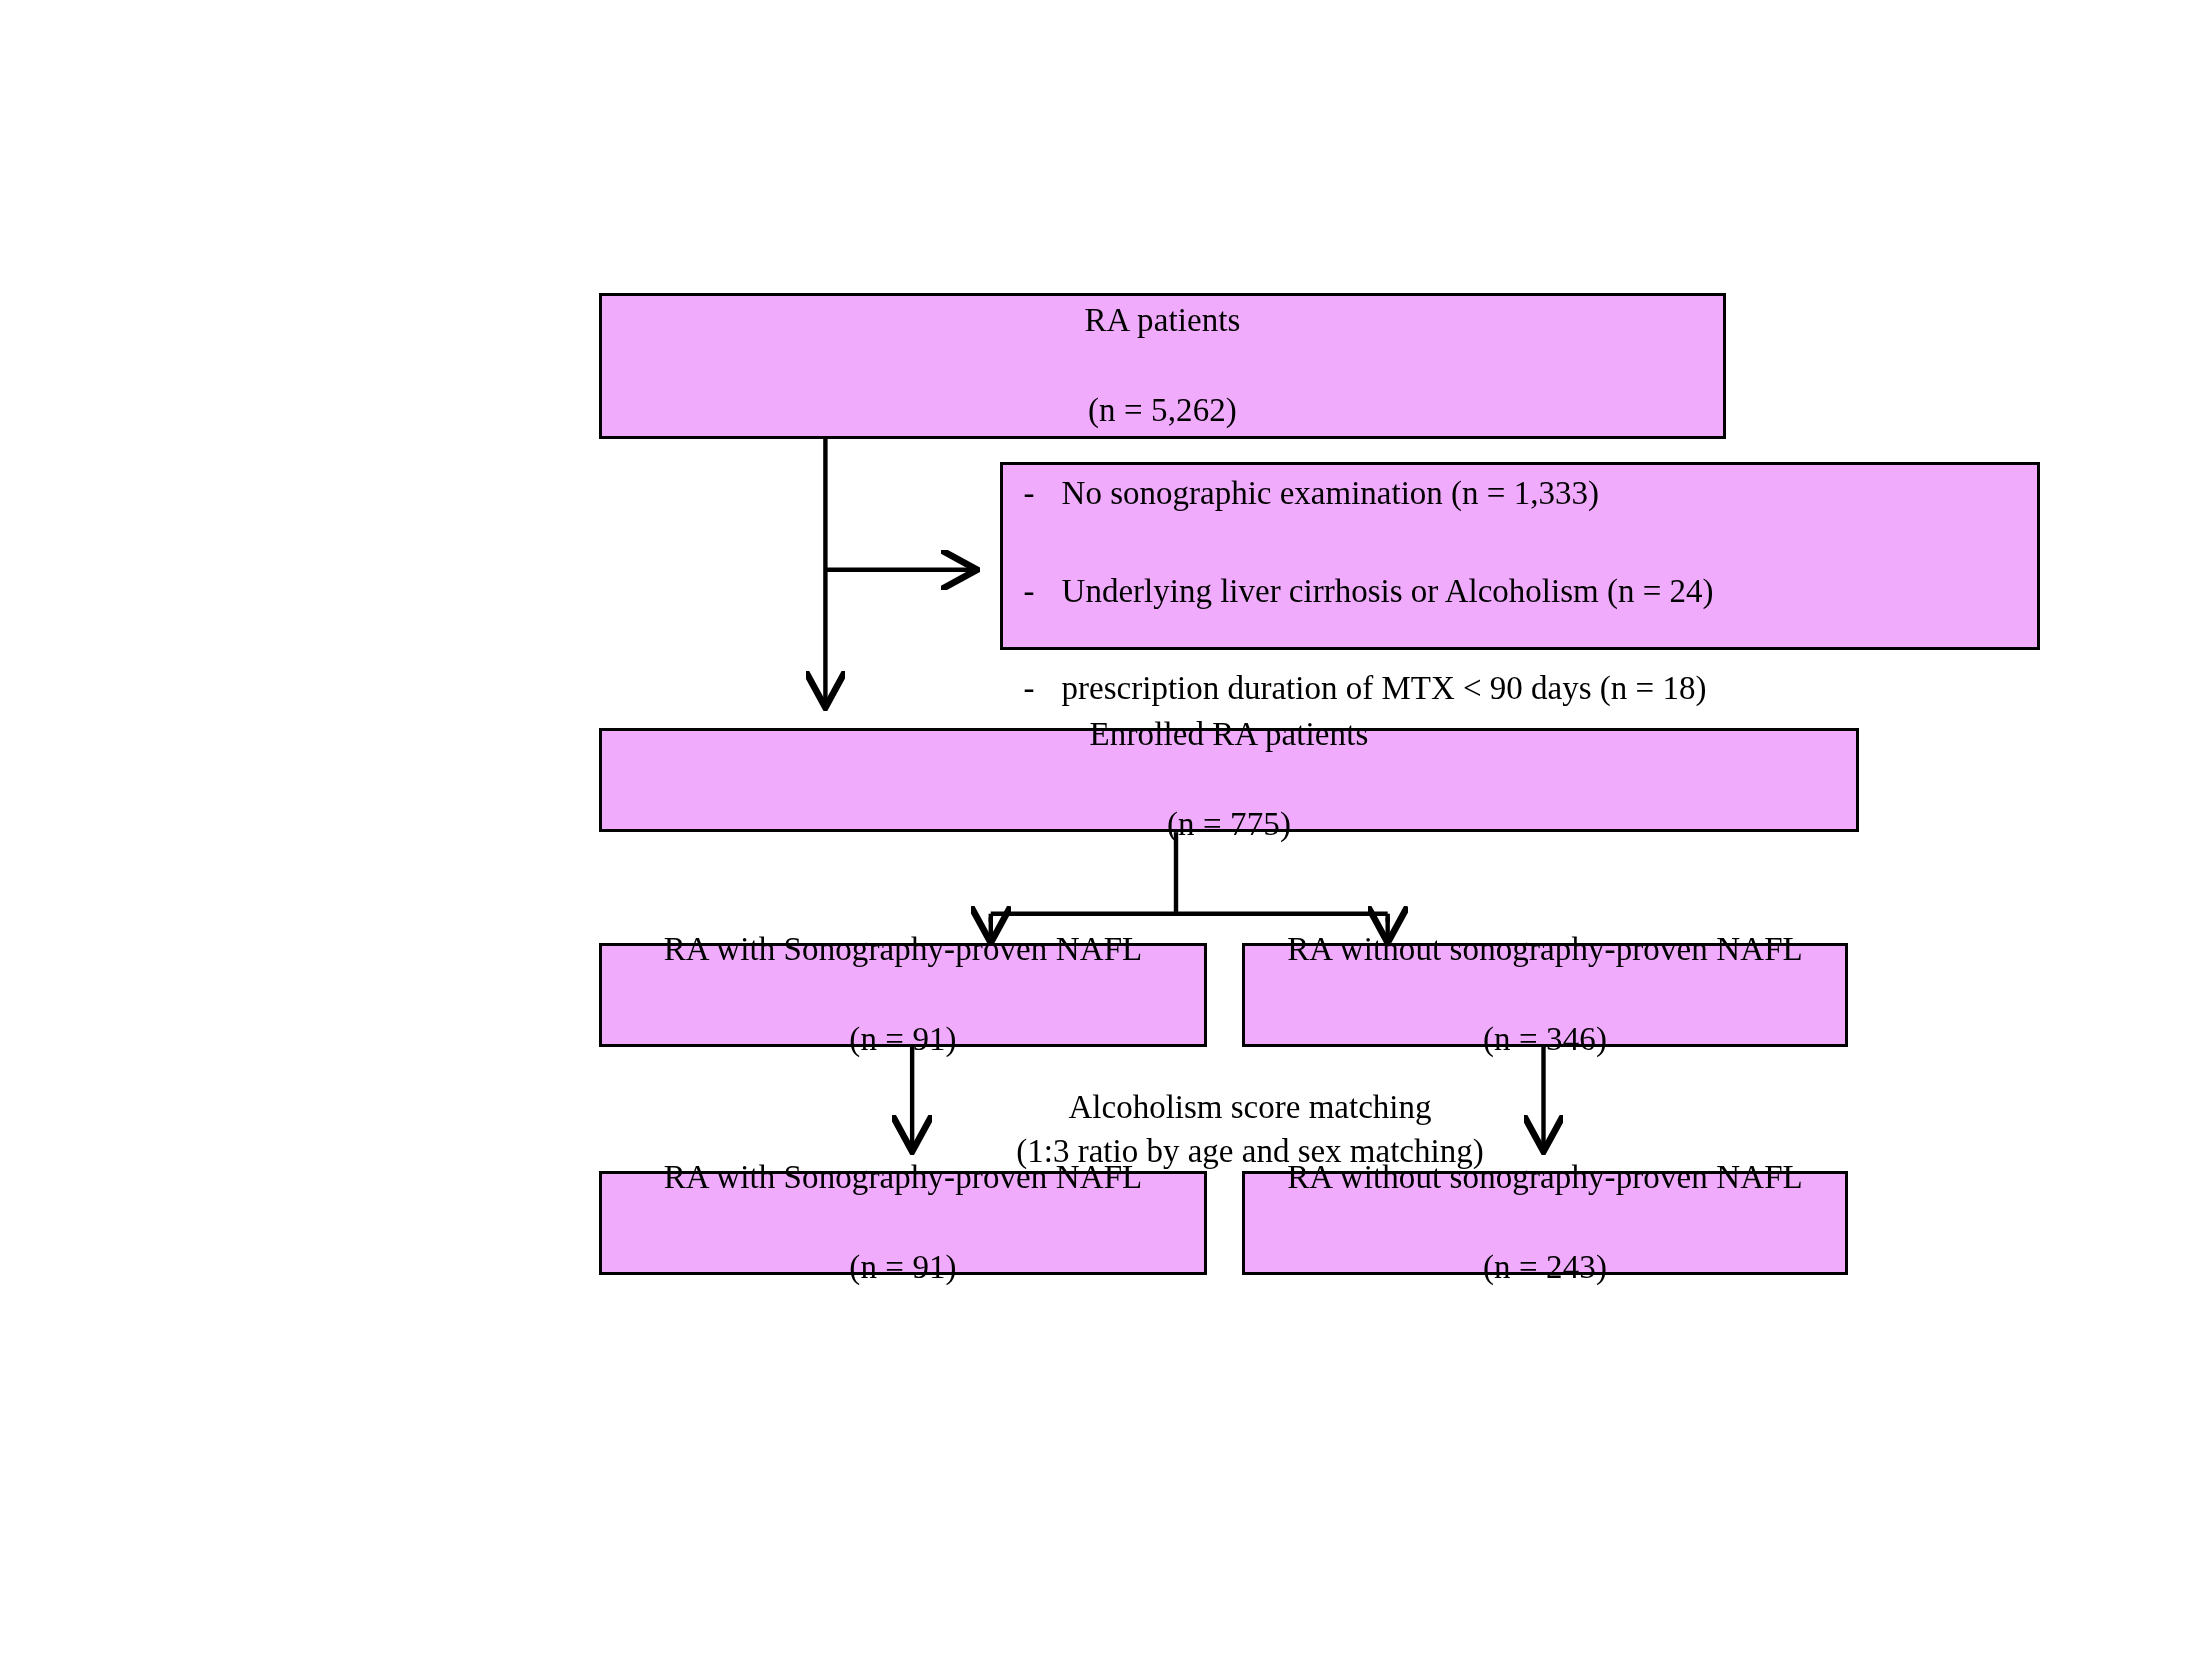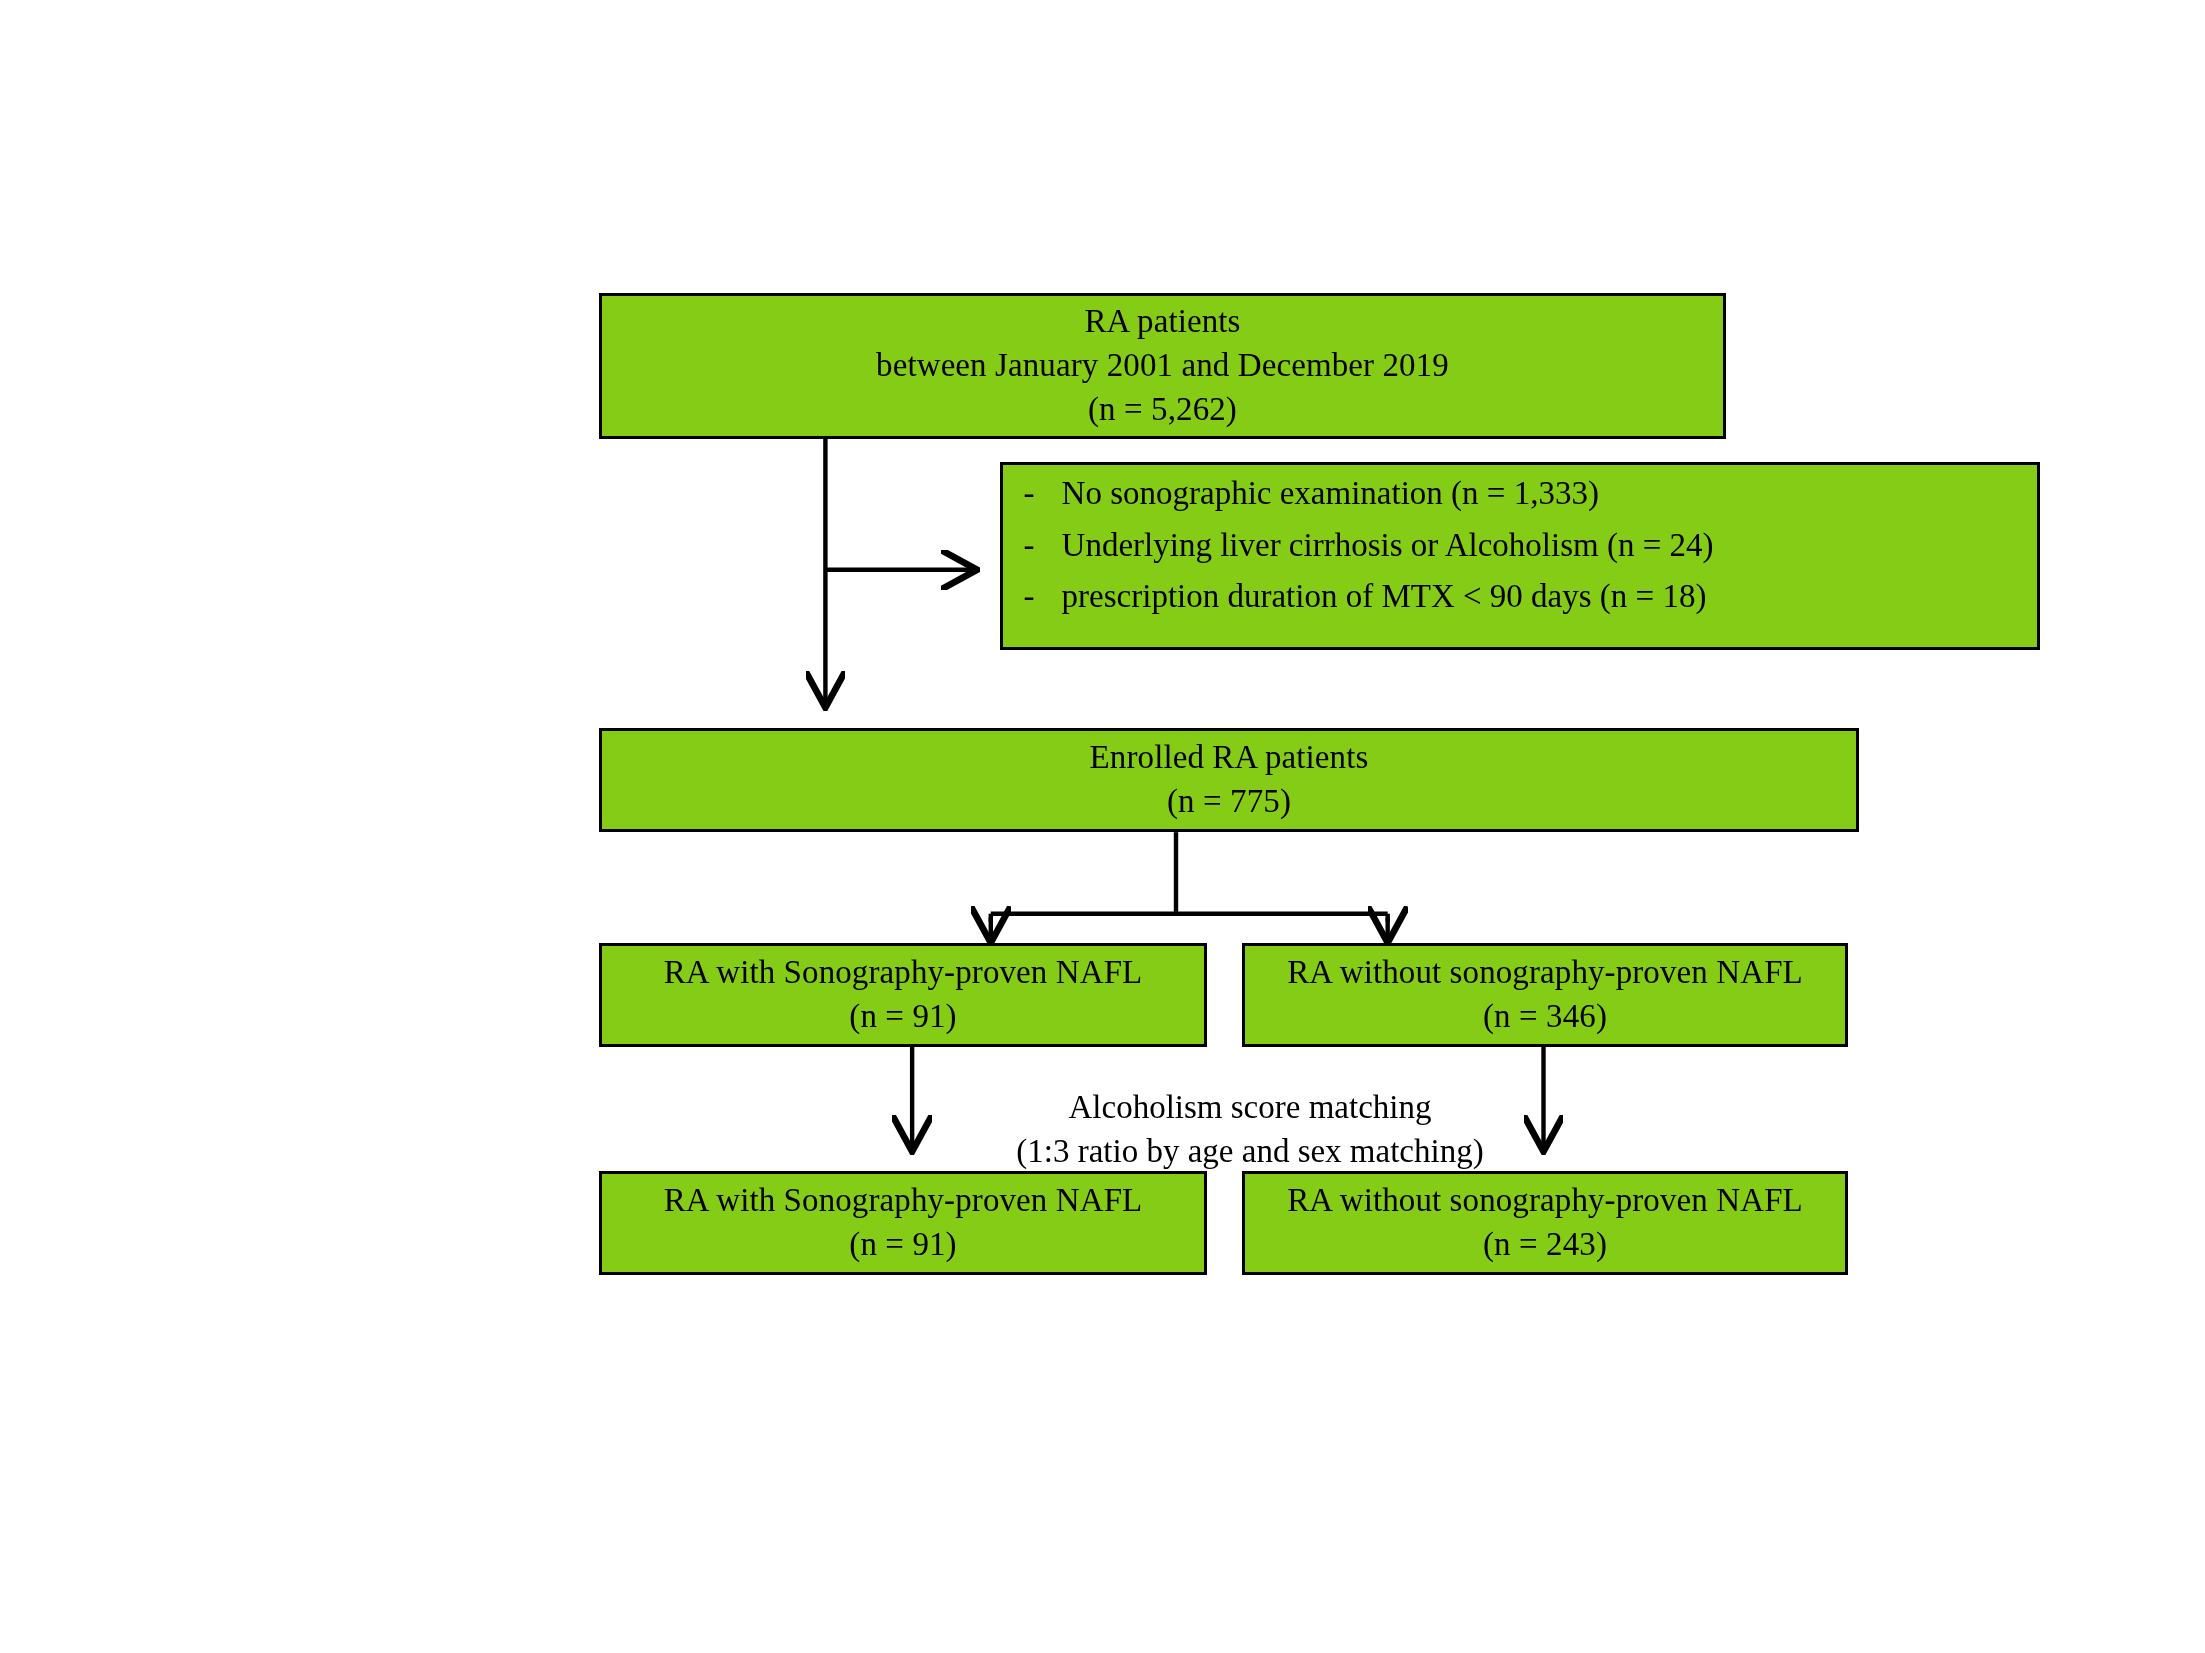--- a/index.html
+++ b/index.html
@@ -17,25 +17,26 @@
   #canvas {
     position: relative;
     width: 2205px;
     height: 1654px;
     background: #ffffff;
   }
   .node {
     position: absolute;
     box-sizing: border-box;
     border: 3.7px solid #000000;
-    background: #84cc16;
+    background: #f0abfc;
     display: flex;
     flex-direction: column;
     align-items: center;
     justify-content: center;
+    gap: 46px;
   }
   .node.left-align {
     align-items: flex-start;
     justify-content: flex-start;
   }
   .line {
     font-size: 33px;
     line-height: 1.33;
     white-space: nowrap;
     letter-spacing: 0.1px;
@@ -106,21 +107,20 @@
     <g>
       <path d="M 1241 1424 L 1241 1562" fill="none" stroke="#000000" stroke-width="6" marker-end="url(#arrow)"></path>
     </g>
     <g>
       <path d="M 2100 1424 L 2100 1562" fill="none" stroke="#000000" stroke-width="6" marker-end="url(#arrow)"></path>
     </g>
   </svg>
 
   <div class="node" style="left:599px; top:293px; width:1127px; height:146px;">
     <div class="line">RA patients</div>
-    <div class="line">between January 2001 and December 2019</div>
     <div class="line">(n = 5,262)</div>
   </div>
 
   <div class="node left-align" style="left:1000px; top:462px; width:1040px; height:188px;">
 
     <div class="bullet-row">
       <span class="bullet-dash">-</span>
       <span>No sonographic examination (n = 1,333)</span>
     </div>
 

